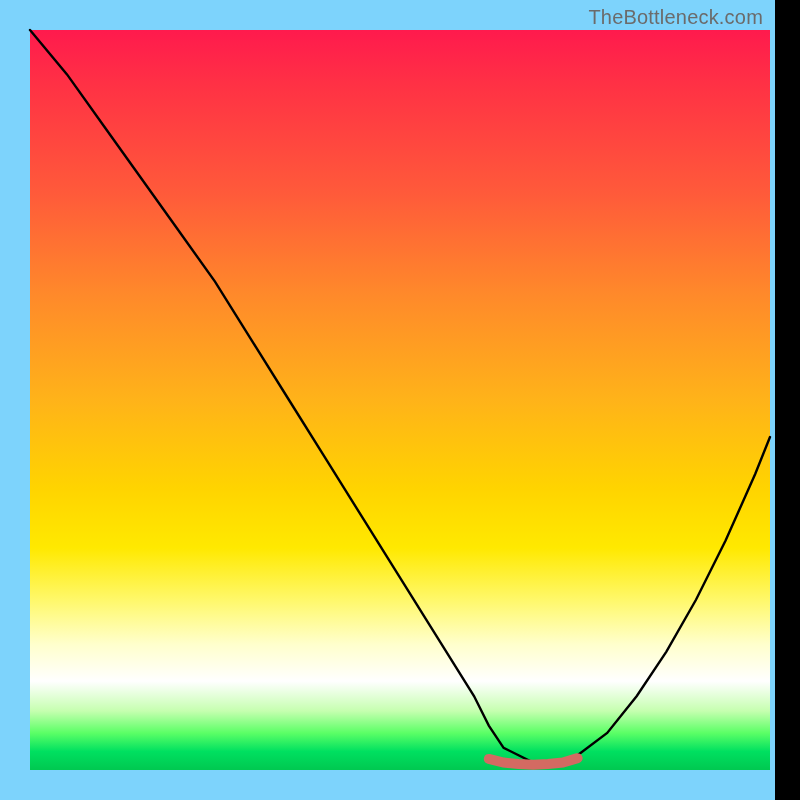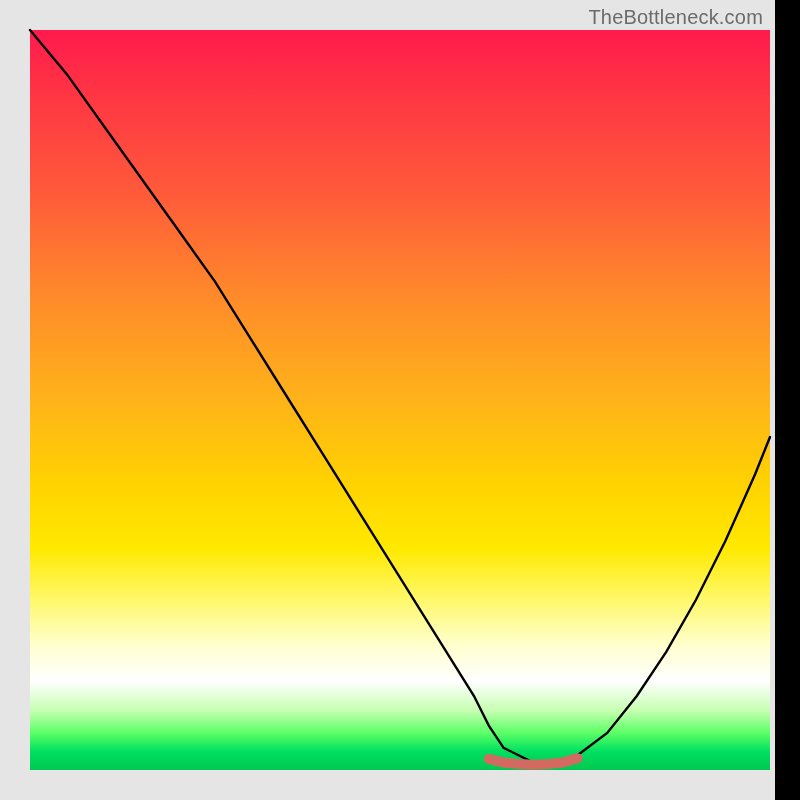--- a/index.html
+++ b/index.html
@@ -10,21 +10,21 @@
     background: #000;
     overflow: hidden;
     font-family: Arial, Helvetica, sans-serif;
   }
   .frame {
     position: absolute;
     left: 0;
     top: 0;
     width: 775px;
     height: 800px;
-    background: #e5e5e5;
+    background: #7dd3fc;
   }
   .plot {
     position: absolute;
     left: 30px;
     top: 30px;
     width: 740px;
     height: 740px;
     
     background: linear-gradient(
       to bottom,

